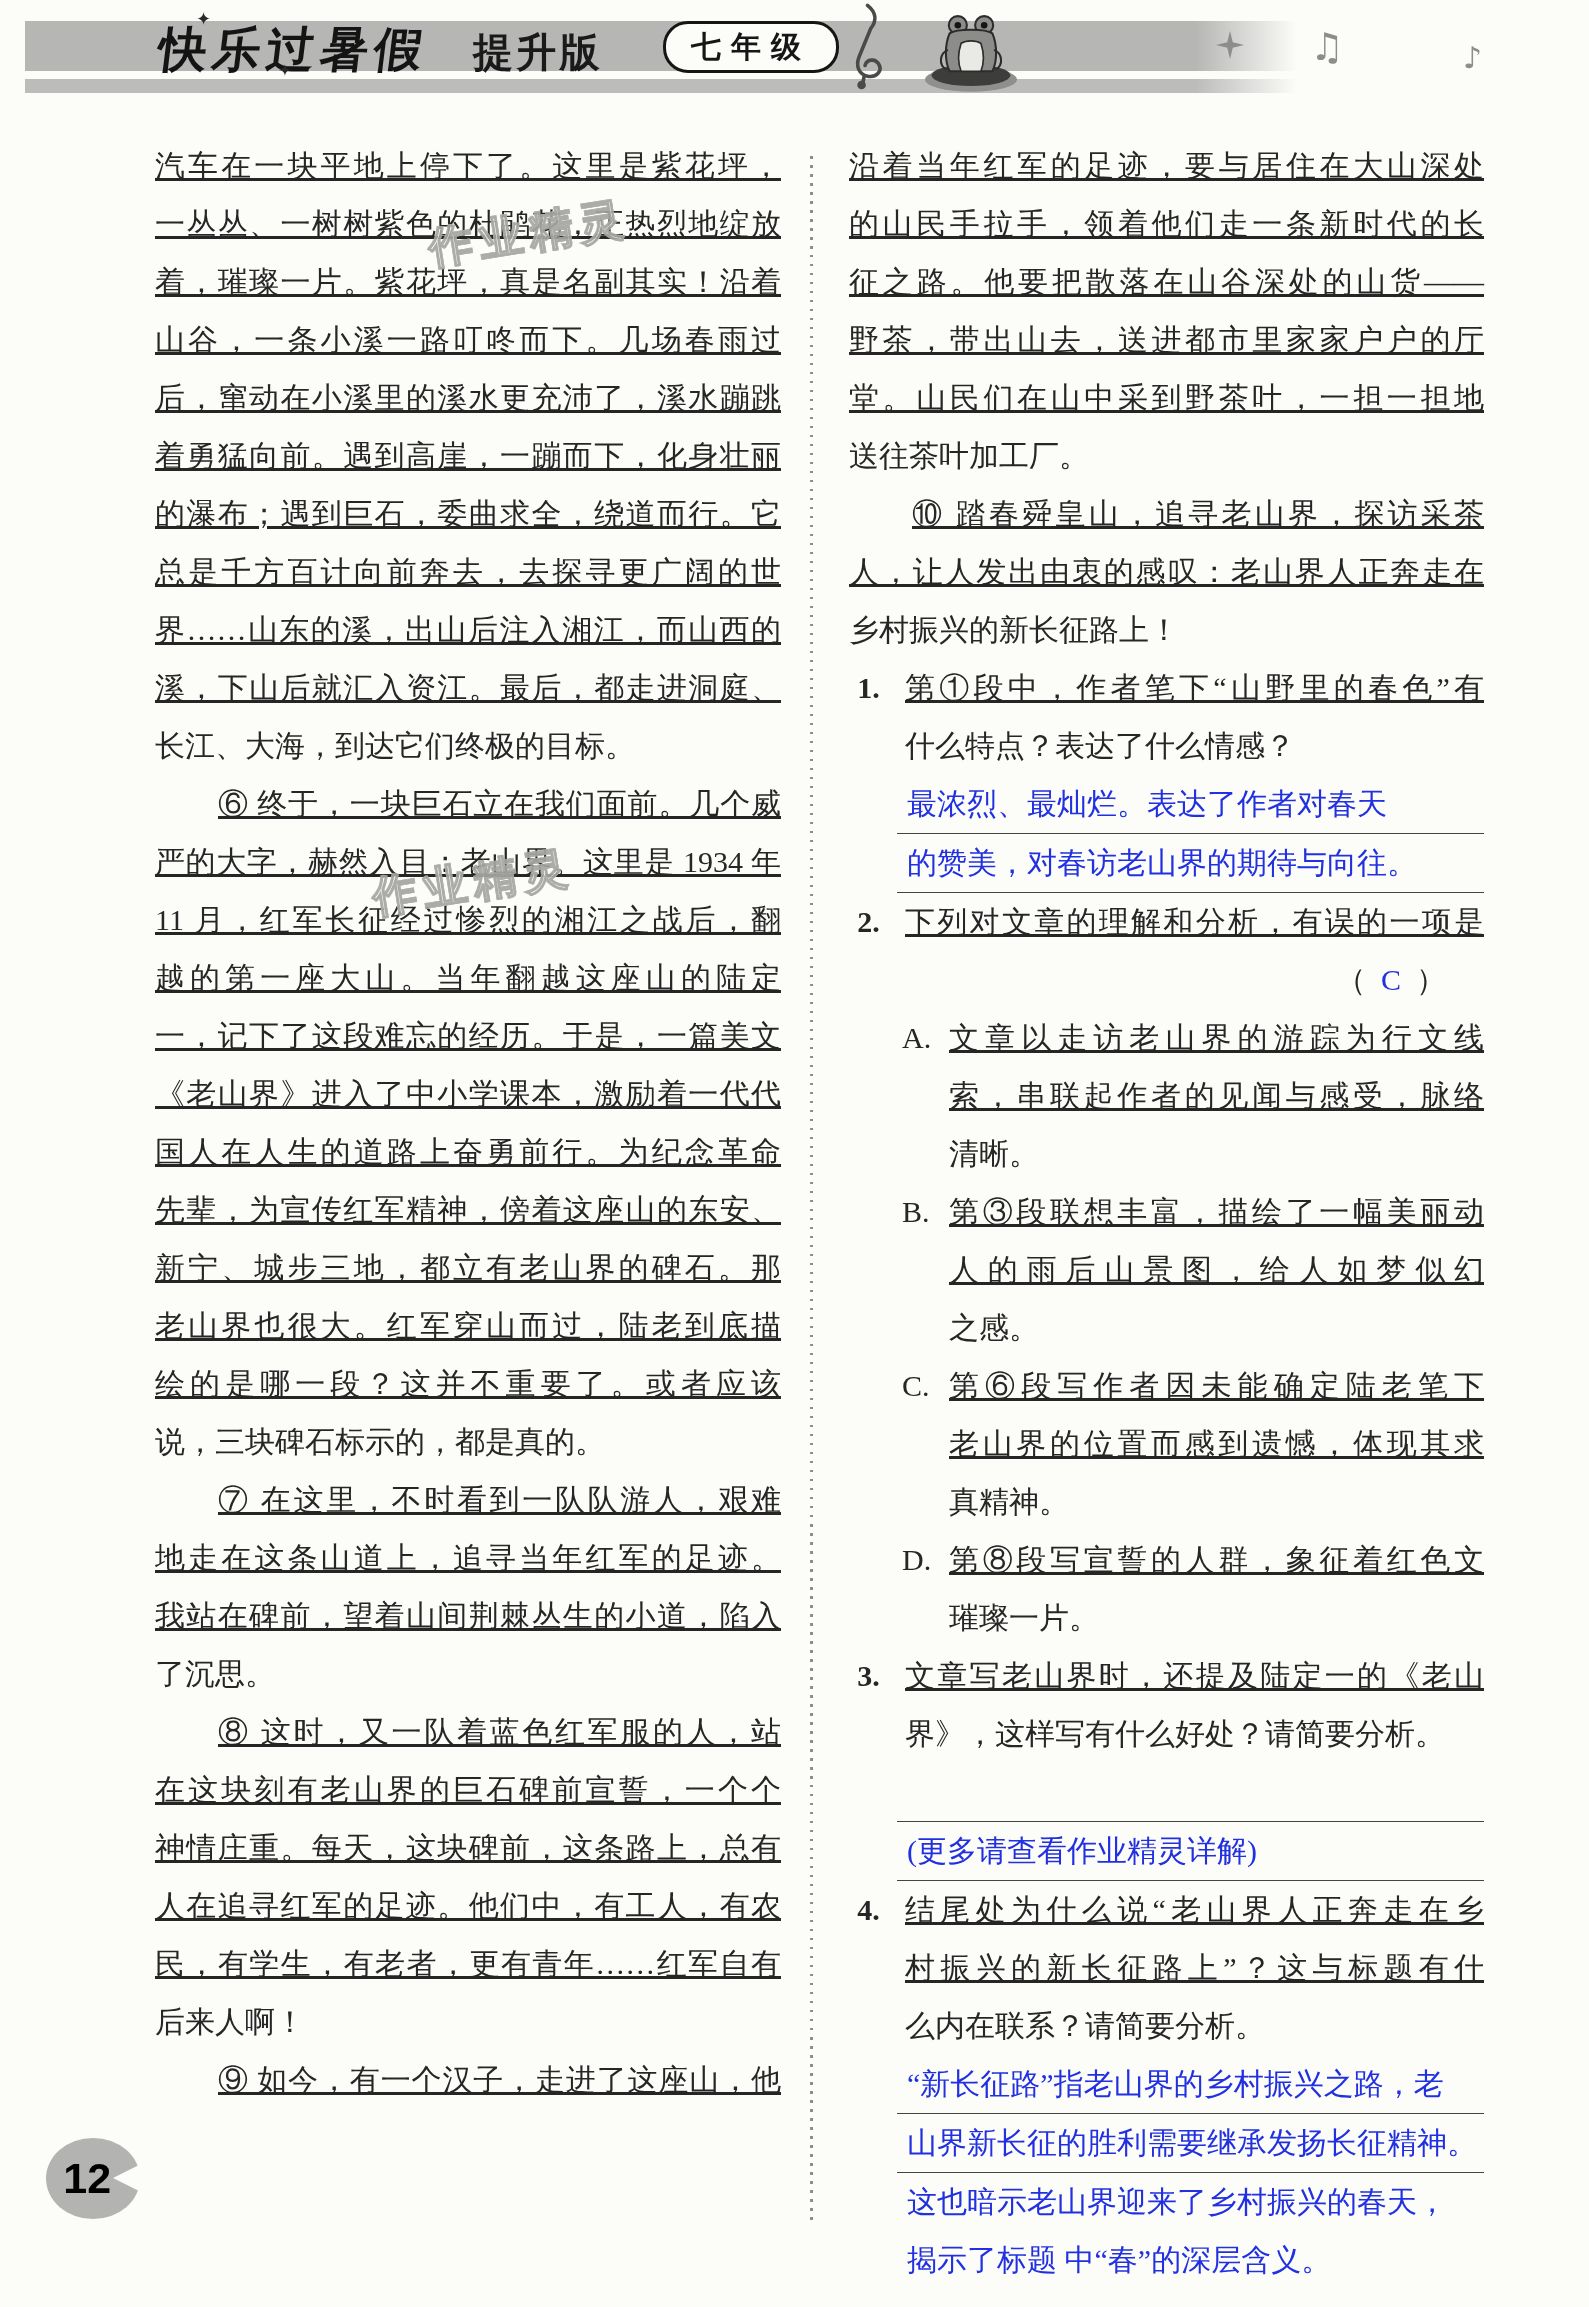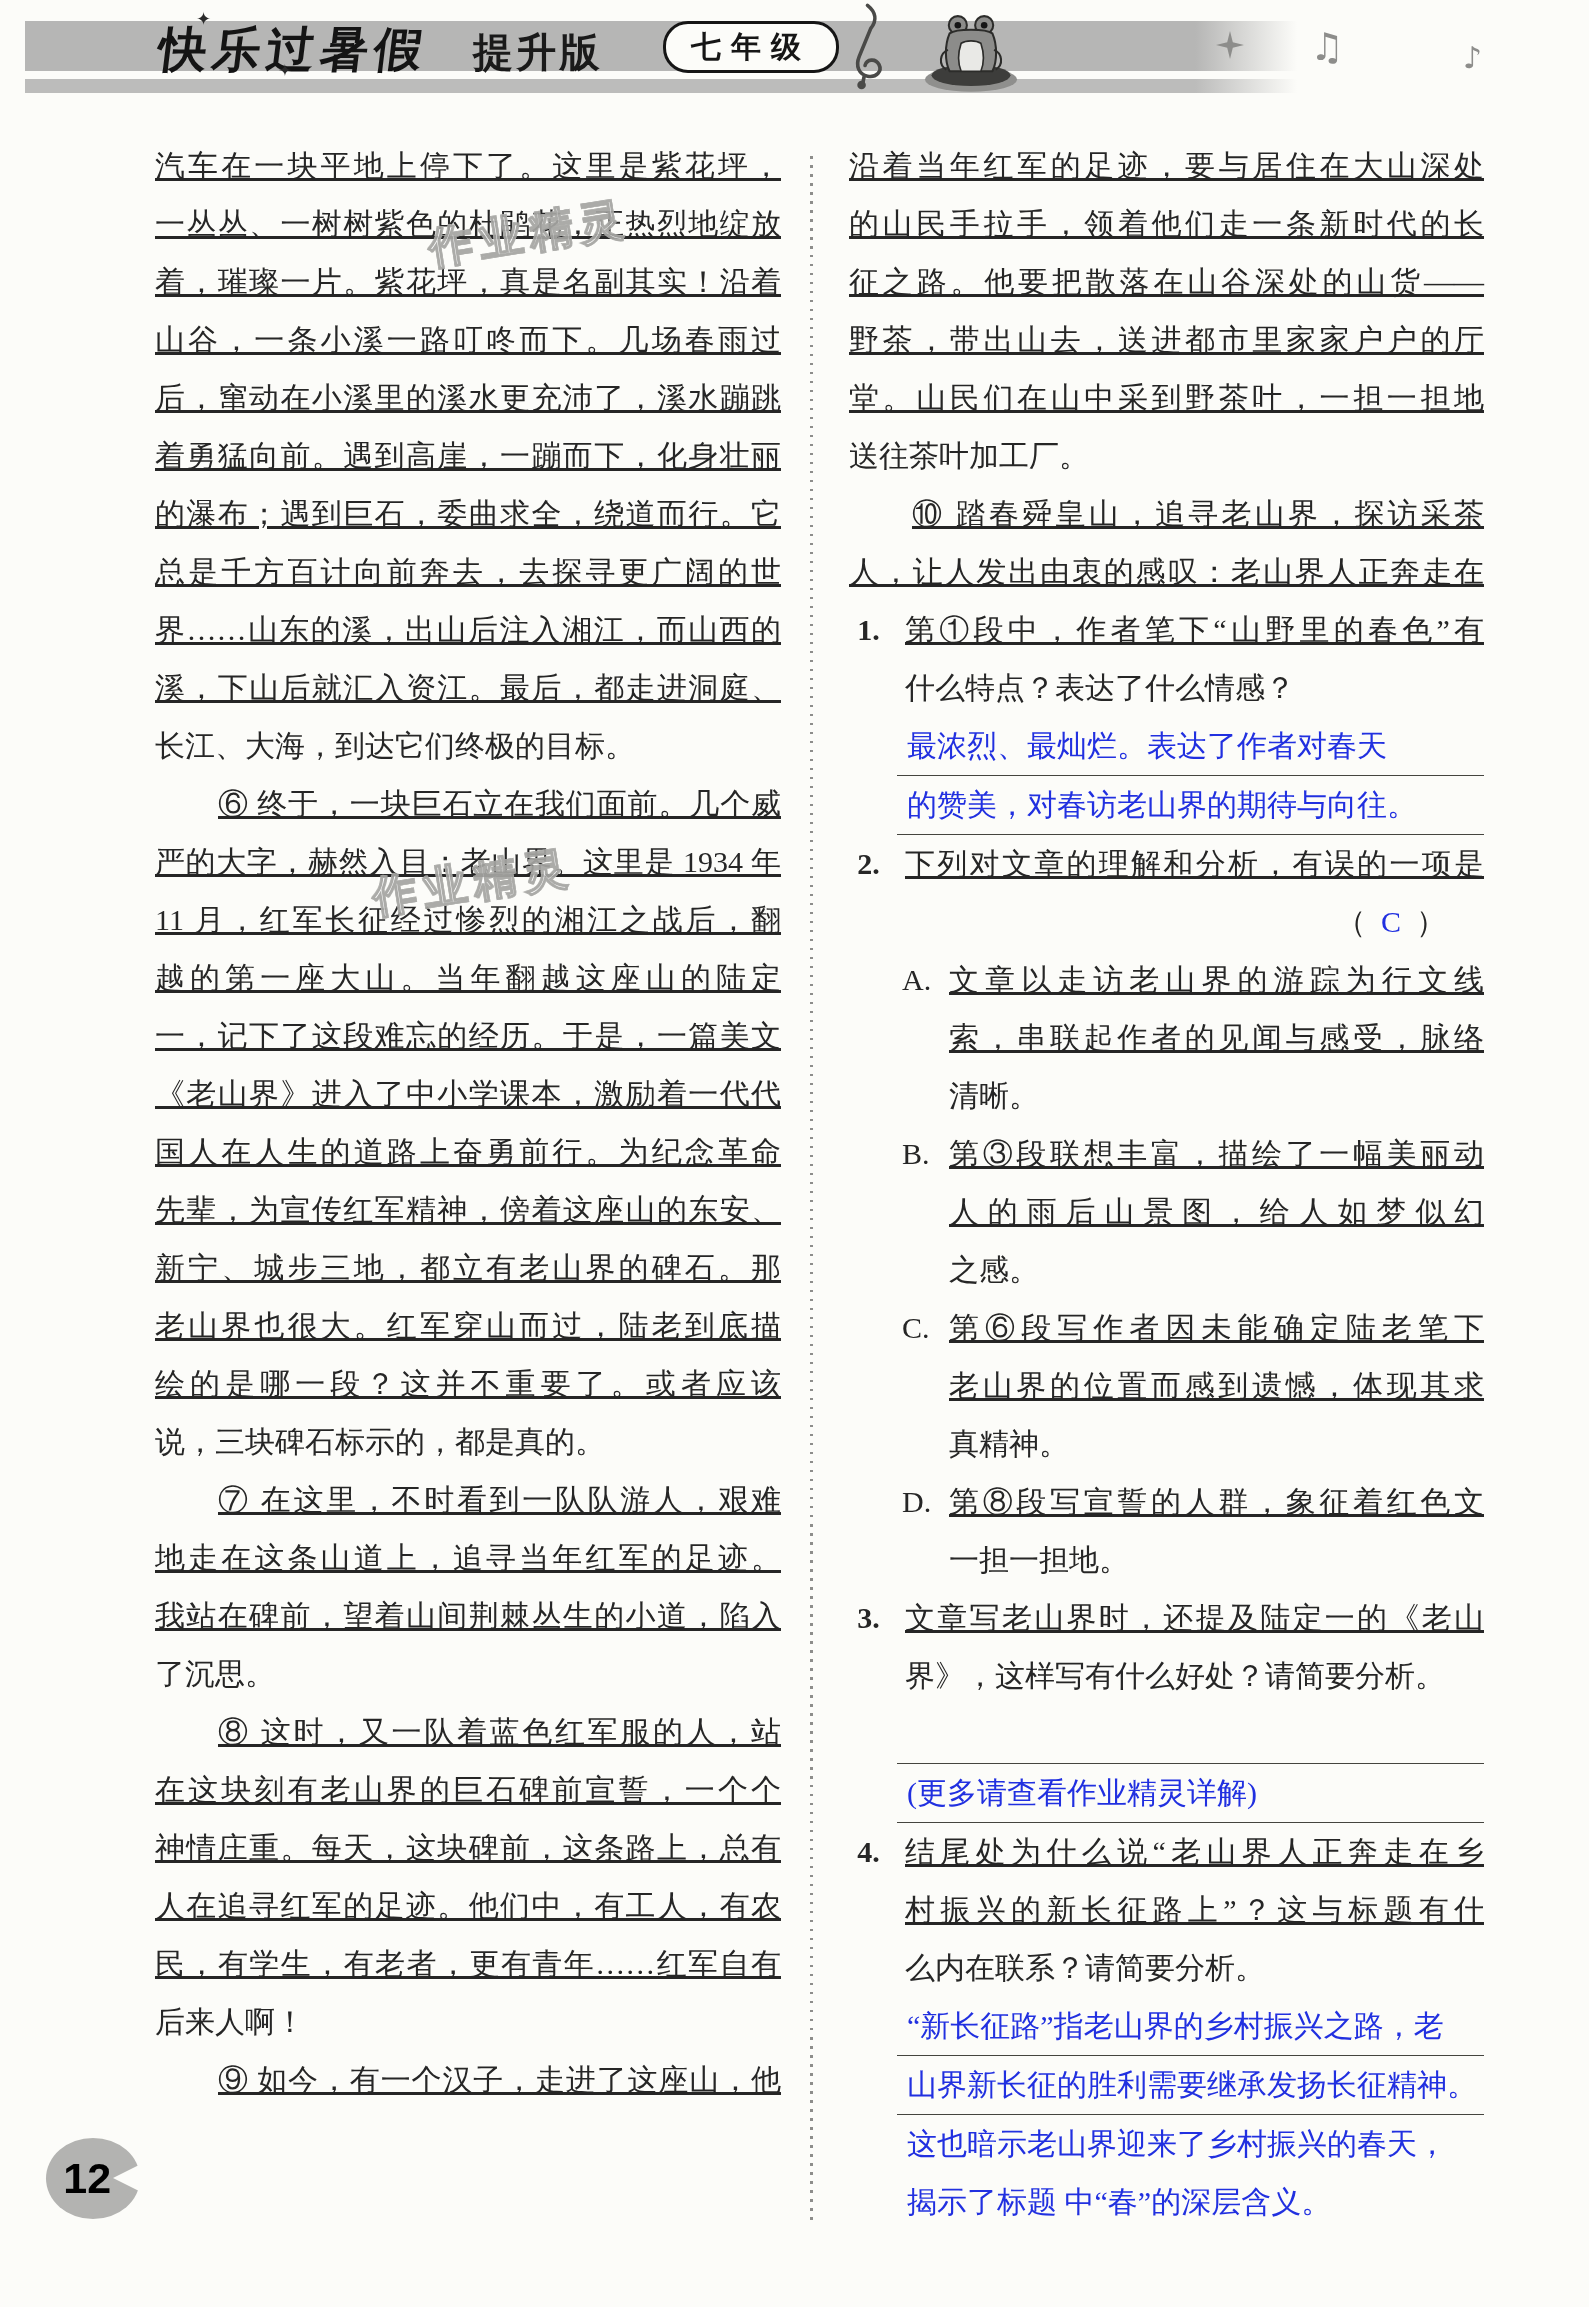--- a/index.html
+++ b/index.html
@@ -143,37 +143,38 @@
     </div>
   <div id="right-col" class="col">
       <div class="line j">沿着当年红军的足迹，要与居住在大山深处</div>
       <div class="line j">的山民手拉手，领着他们走一条新时代的长</div>
       <div class="line j">征之路。他要把散落在山谷深处的山货——</div>
       <div class="line j">野茶，带出山去，送进都市里家家户户的厅</div>
       <div class="line j">堂。山民们在山中采到野茶叶，一担一担地</div>
       <div class="line e">送往茶叶加工厂。</div>
       <div class="line pi j">⑩ 踏春舜皇山，追寻老山界，探访采茶</div>
       <div class="line j">人，让人发出由衷的感叹：老山界人正奔走在</div>
+      <div class="line e">乡村振兴的新长征路上！</div>
       <div class="line q j"><span class="num">1.</span>第①段中，作者笔下“山野里的春色”有</div>
       <div class="line qc e">什么特点？表达了什么情感？</div>
       <div class="line ans u">最浓烈、最灿烂。表达了作者对春天</div>
       <div class="line ans u">的赞美，对春访老山界的期待与向往。</div>
       <div class="line q j"><span class="num">2.</span>下列对文章的理解和分析，有误的一项是</div>
       <div class="line choice">（<span class="blue">C</span>）</div>
       <div class="line opt j"><span class="num">A.</span>文章以走访老山界的游踪为行文线</div>
       <div class="line oc j">索，串联起作者的见闻与感受，脉络</div>
       <div class="line oc e">清晰。</div>
       <div class="line opt j"><span class="num">B.</span>第③段联想丰富，描绘了一幅美丽动</div>
       <div class="line oc j">人的雨后山景图，给人如梦似幻</div>
       <div class="line oc e">之感。</div>
       <div class="line opt j"><span class="num">C.</span>第⑥段写作者因未能确定陆老笔下</div>
       <div class="line oc j">老山界的位置而感到遗憾，体现其求</div>
       <div class="line oc e">真精神。</div>
       <div class="line opt j"><span class="num">D.</span>第⑧段写宣誓的人群，象征着红色文</div>
-      <div class="line oc e">一担一担地。</div>
+      <div class="line oc e">璀璨一片。</div>
       <div class="line q j"><span class="num">3.</span>文章写老山界时，还提及陆定一的《老山</div>
       <div class="line qc e">界》，这样写有什么好处？请简要分析。</div>
       <div class="line blank u"></div>
       <div class="line ans u">(更多请查看作业精灵详解)</div>
       <div class="line q j"><span class="num">4.</span>结尾处为什么说“老山界人正奔走在乡</div>
       <div class="line qc j">村振兴的新长征路上”？这与标题有什</div>
       <div class="line qc e">么内在联系？请简要分析。</div>
       <div class="line ans u">“新长征路”指老山界的乡村振兴之路，老</div>
       <div class="line ans u">山界新长征的胜利需要继承发扬长征精神。</div>
       <div class="line ans">这也暗示老山界迎来了乡村振兴的春天，</div>

